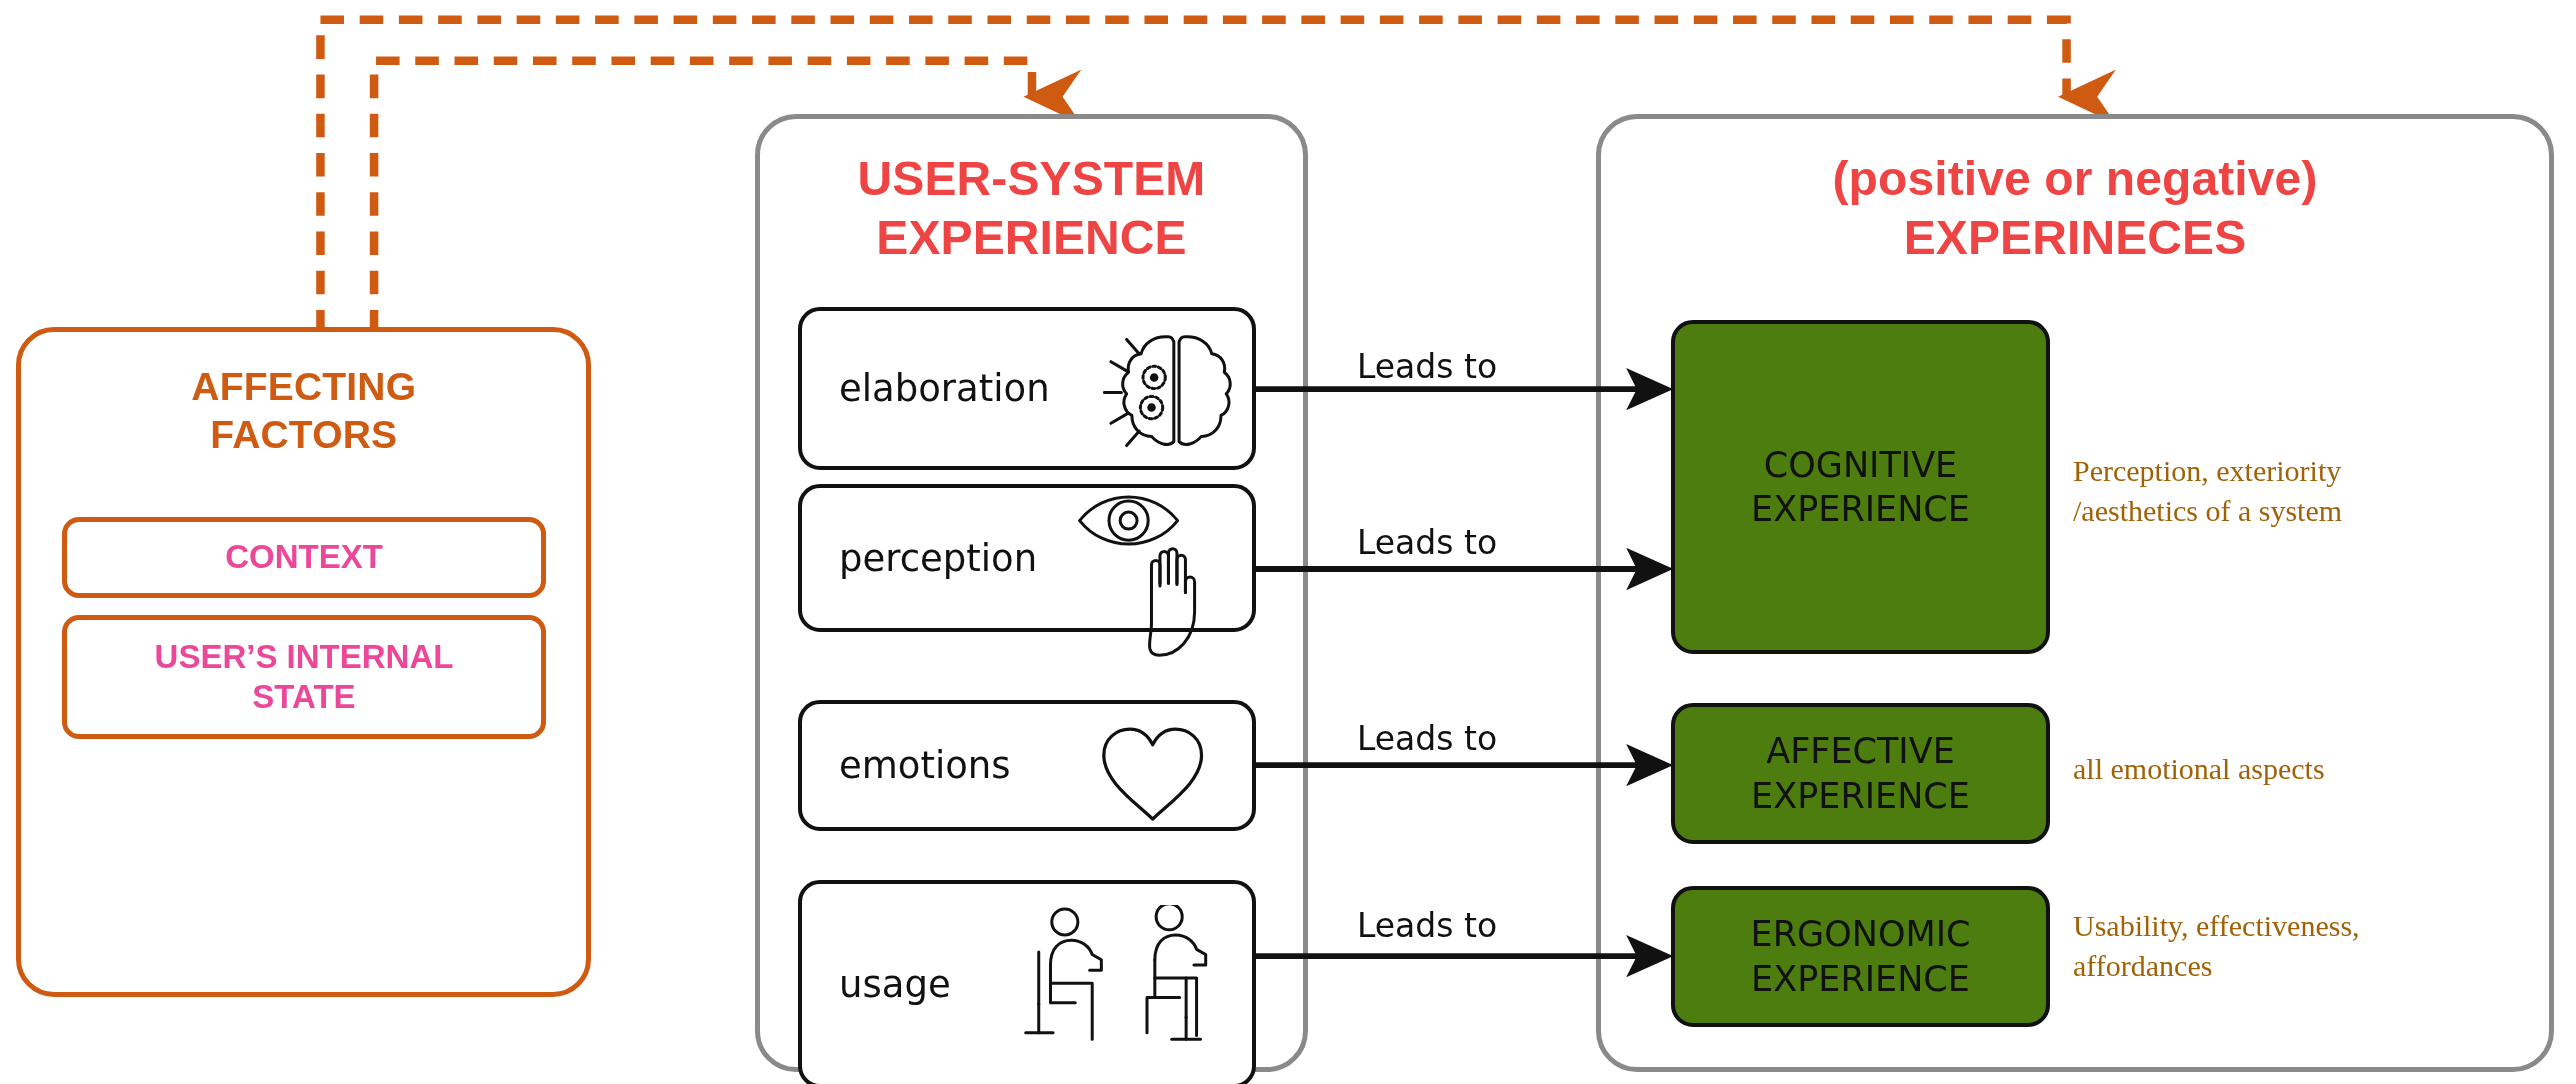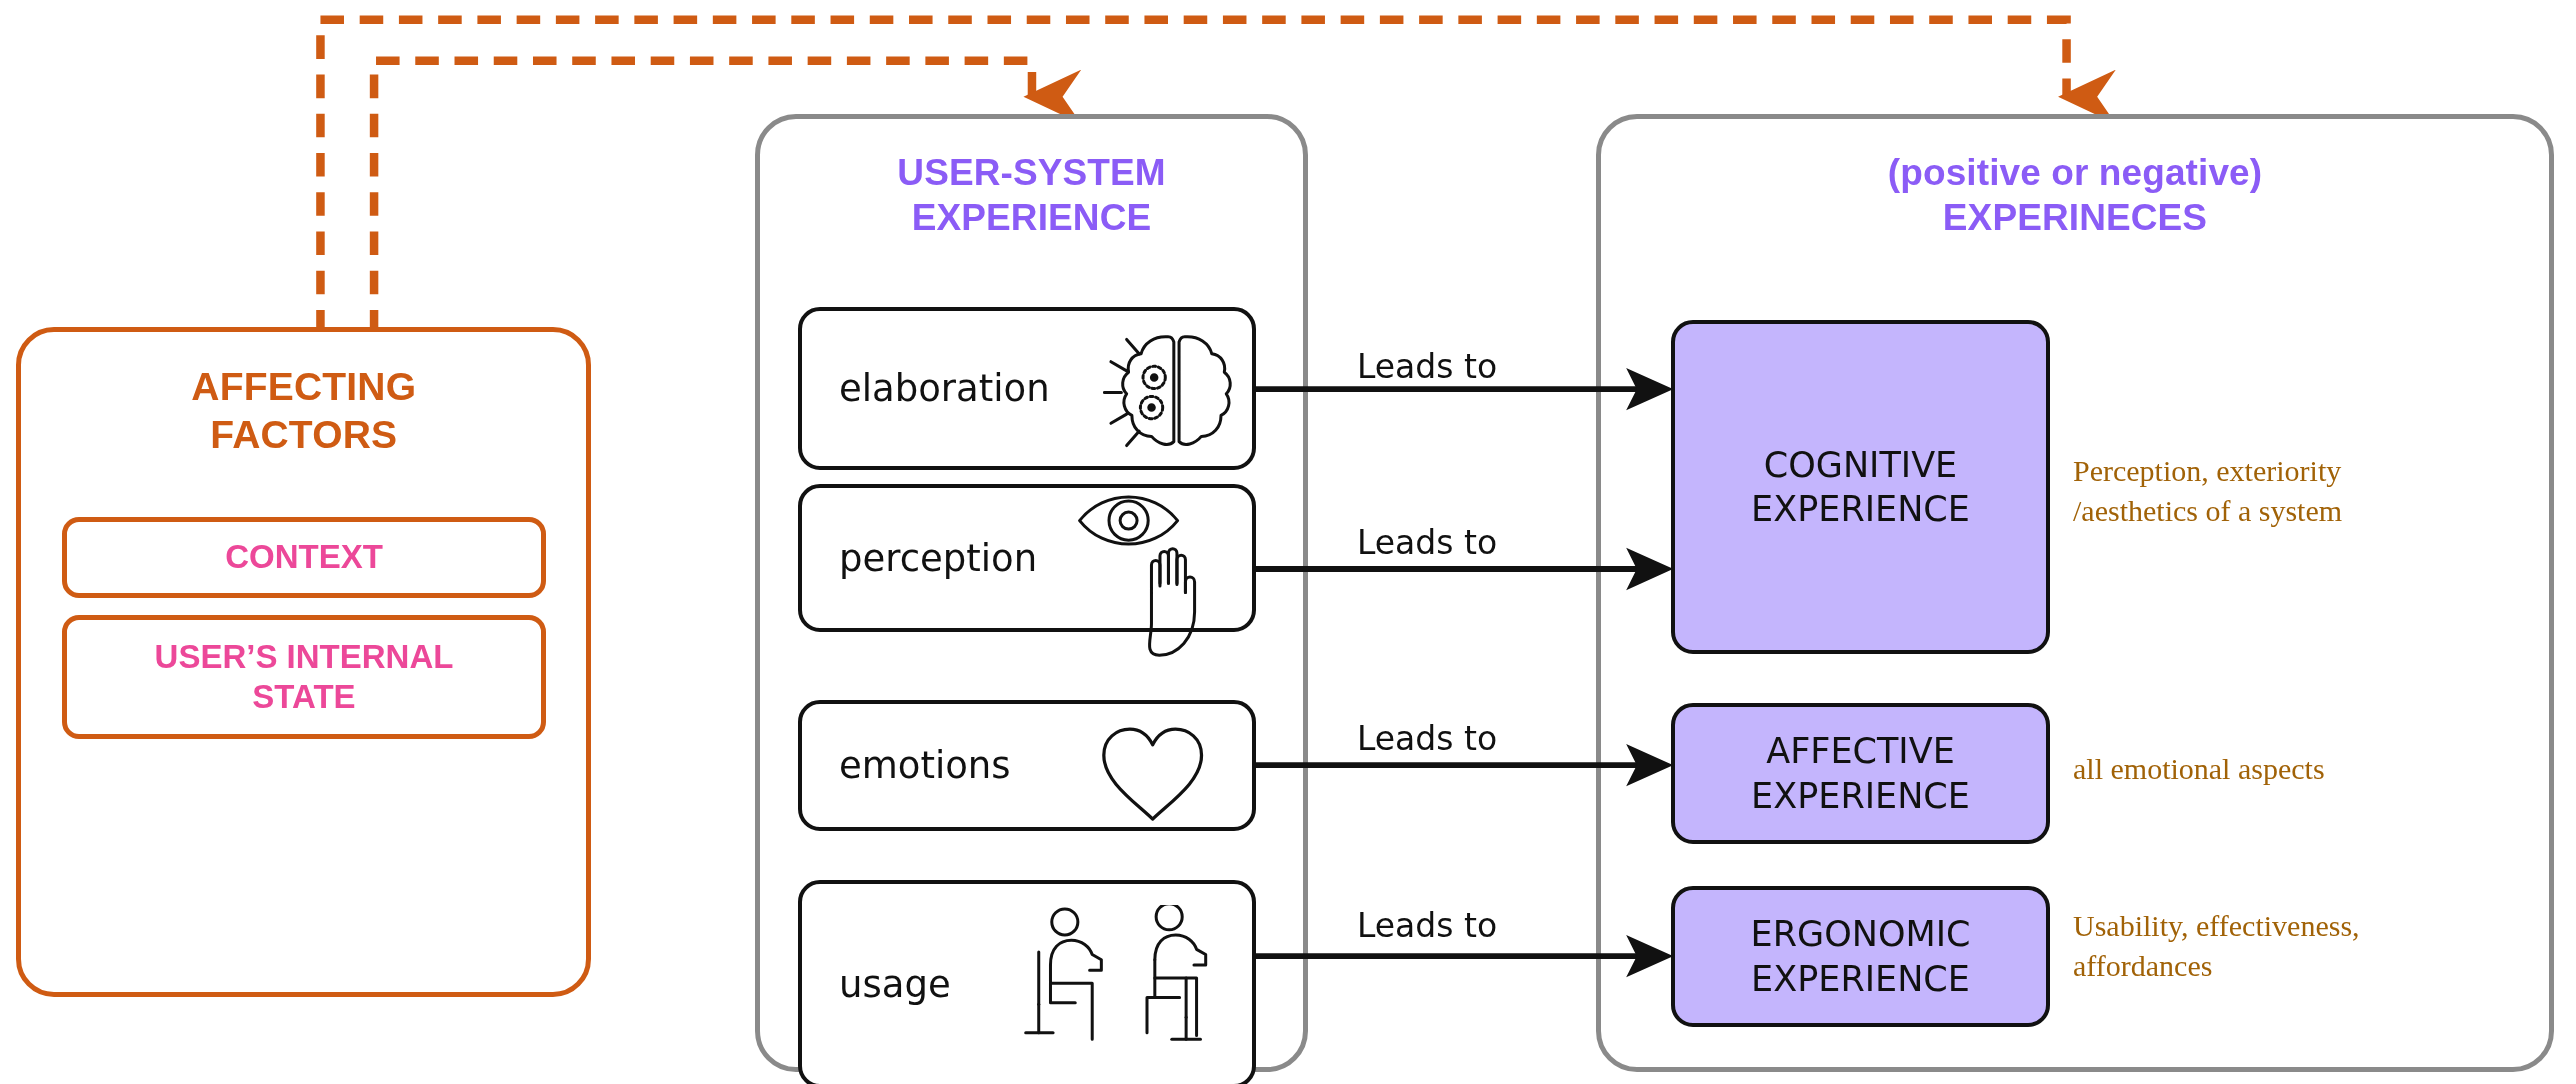--- a/index.html
+++ b/index.html
@@ -35,22 +35,22 @@
 
   
   .gray-cont{
     position:absolute;box-sizing:border-box;
     border:5.2px solid #8a8a8a;border-radius:41px;background:#fff;
   }
   .usi-cont{left:755px;top:114px;width:553px;height:958px;}
   .exp-cont{left:1596px;top:114px;width:958px;height:958px;}
 
   .cont-title{
-    position:absolute;text-align:center;color:#8b5cf6;
-    font-weight:bold;font-size:37px;line-height:1.22;letter-spacing:0.1px;
+    position:absolute;text-align:center;color:#ef4444;
+    font-weight:bold;font-size:48px;line-height:1.22;letter-spacing:0.1px;
   }
   .usi-title{left:755px;top:150px;width:553px;}
   .exp-title{left:1596px;top:150px;width:958px;}
 
   
   .usi-item{
     position:absolute;box-sizing:border-box;
     border:4.6px solid #111;border-radius:22px;background:#fff;
     display:flex;align-items:center;
   }
@@ -60,21 +60,21 @@
   }
   .usi-icon{position:absolute;display:block;}
   .u0{left:798px;top:307px;width:458px;height:163px;}
   .u1{left:798px;top:484px;width:458px;height:148px;}
   .u2{left:798px;top:700px;width:458px;height:131px;}
   .u3{left:798px;top:880px;width:458px;height:208px;}
 
   
   .exp-item{
     position:absolute;box-sizing:border-box;
-    border:4.6px solid #111;border-radius:22px;background:#c4b5fd;
+    border:4.6px solid #111;border-radius:22px;background:#4d7c0f;
     display:flex;align-items:center;justify-content:center;
     text-align:center;font-size:35px;line-height:1.26;color:#111;
     font-family:"DejaVu Sans", sans-serif;
   }
   .e0{left:1671px;top:320px;width:379px;height:334px;}
   .e1{left:1671px;top:703px;width:379px;height:141px;}
   .e2{left:1671px;top:886px;width:379px;height:141px;}
 
   .exp-desc{
     position:absolute;font-size:30px;line-height:1.34;color:#a16207;

